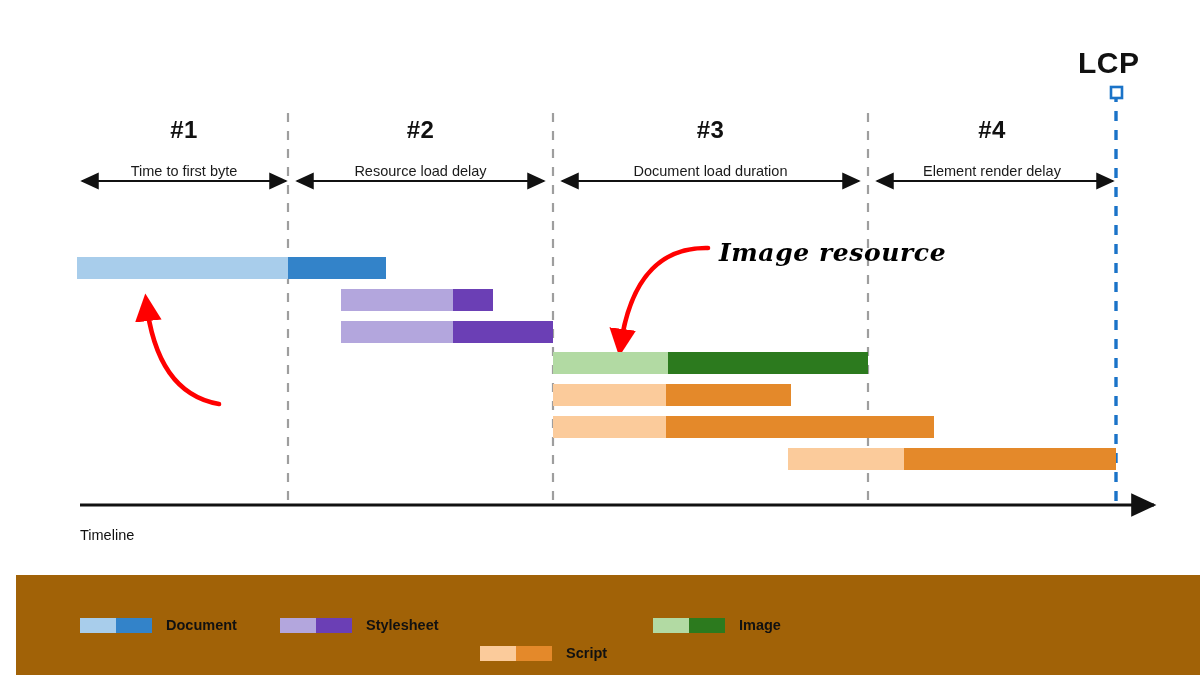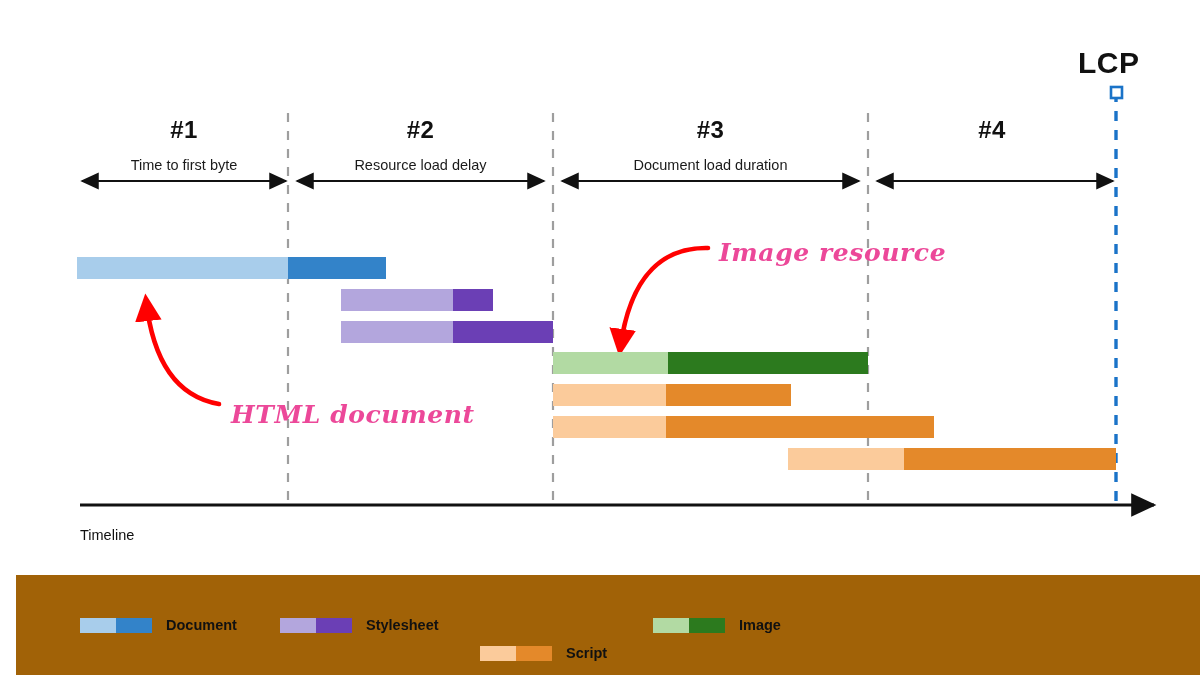--- a/index.html
+++ b/index.html
@@ -13,40 +13,40 @@
   #stage{position:absolute;left:16px;top:0;width:1200px;height:675px;}
   #svg-layer{position:absolute;left:0;top:0;width:1200px;height:675px;}
 
   
   .phase{position:absolute;text-align:center;}
   .phase .num{
     font-size:24px;font-weight:700;color:#111111;letter-spacing:.3px;
     line-height:1;
   }
   .phase .name{
-    font-size:14.5px;font-weight:400;color:#1a1a1a;margin-top:16px;line-height:1;
+    font-size:14.5px;font-weight:400;color:#1a1a1a;margin-top:22px;line-height:1;
   }
 
   
   .lcp-label{
     position:absolute;font-size:30px;font-weight:700;color:#111111;letter-spacing:.5px;
   }
 
   
   .bar{position:absolute;height:22px;display:flex;}
   .seg{height:100%;}
 
   
   .timeline-label{
     position:absolute;font-size:14.5px;font-weight:400;color:#111111;
   }
 
   
   .anno{
-    position:absolute;color:#ec4899;
+    position:absolute;color:#000000;
     font-family:"DejaVu Serif",serif;
     font-style:italic;font-weight:700;
     font-size:25px;
     letter-spacing:.6px;
     white-space:nowrap;
   }
 
   
   #legend-band{
     position:absolute;left:0;top:575px;width:1200px;height:100px;
@@ -112,20 +112,21 @@
   <div class="phase" style="left:272px;top:118px;width:265px;">
     <div class="num">#2</div>
     <div class="name">Resource load delay</div>
   </div>
   <div class="phase" style="left:537px;top:118px;width:315px;">
     <div class="num">#3</div>
     <div class="name">Document load duration</div>
   </div>
   <div class="phase" style="left:852px;top:118px;width:248px;">
     <div class="num">#4</div>
+    <div class="name">Element render delay</div>
   </div>
 
   <div class="bar" style="left:61px;top:257px;width:309px;">
     <span class="seg" style="width:211px;background:#a8cdeb;"></span>
     <span class="seg" style="width:98px;background:#3383c9;"></span>
   </div>
 
   <div class="bar" style="left:325px;top:289px;width:152px;">
     <span class="seg" style="width:112px;background:#b3a6dd;"></span>
     <span class="seg" style="width:40px;background:#6b3fb5;"></span>
@@ -151,21 +152,20 @@
     <span class="seg" style="width:268px;background:#e4892a;"></span>
   </div>
 
   <div class="bar" style="left:772px;top:448px;width:328px;">
     <span class="seg" style="width:116px;background:#fbcb9b;"></span>
     <span class="seg" style="width:212px;background:#e4892a;"></span>
   </div>
 
   <div class="timeline-label" style="left:64px;top:527px;">Timeline</div>
 
-  <div class="anno" style="left:215px;top:400px;">HTML document</div>
   <div class="anno" style="left:703px;top:238px;">Image resource</div>
 
   <div id="legend-band">
     <div class="legend-item" style="left:64px;top:42px;">
       <span class="legend-swatch">
         <span style="width:36px;background:#a8cdeb;"></span>
           <span style="width:36px;background:#3383c9;"></span>
       </span>
       <span class="legend-text">Document</span>
     </div>

